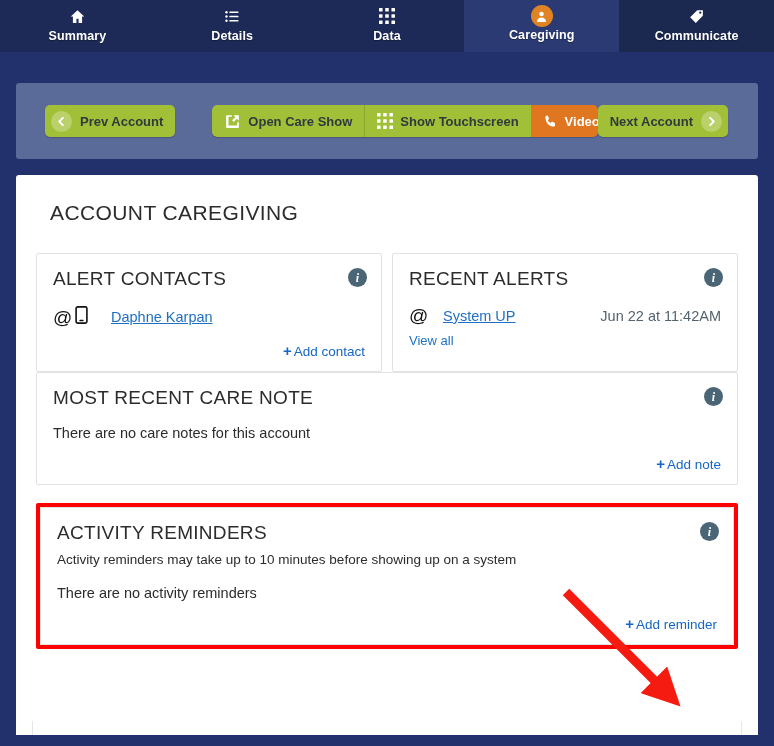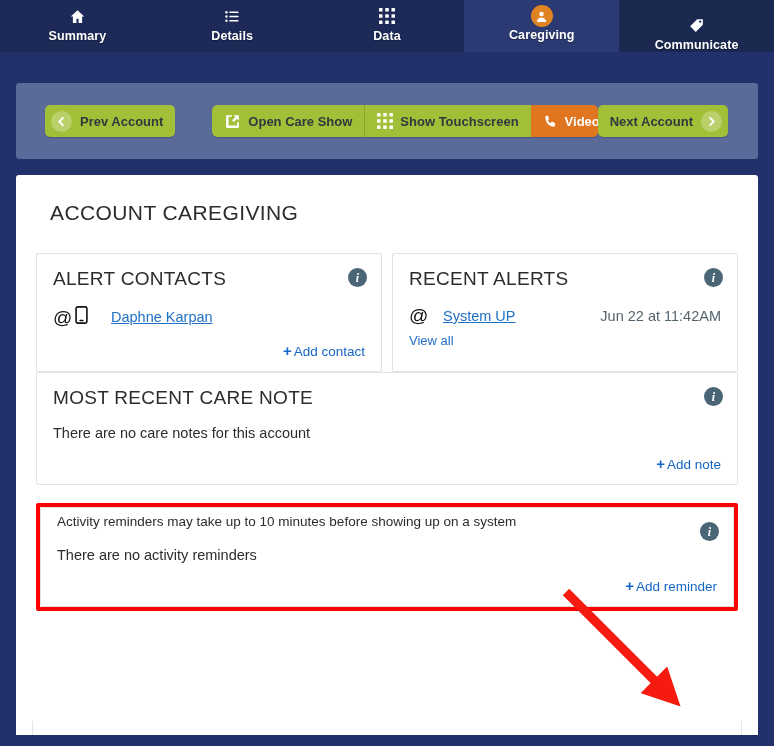--- a/index.html
+++ b/index.html
@@ -25,21 +25,21 @@
     display: flex;
     flex-direction: column;
     align-items: center;
     justify-content: flex-start;
     padding-top: 4px;
     background: #1d2a57;
     cursor: pointer;
     position: relative;
   }
   .nav-tab.active { background: #2b3a72; }
-  .nav-tab.semi   { background: #1b2850; justify-content: flex-end; }
+  .nav-tab.semi   { background: #1b2850; }
 
   .nav-icon {
     width: 24px;
     height: 24px;
     display: flex;
     align-items: center;
     justify-content: center;
     color: #ffffff;
     margin-bottom: 1px;
   }
@@ -449,20 +449,21 @@
     <div class="card-head">MOST RECENT CARE NOTE</div>
     <div class="card-body-text">There are no care notes for this account</div>
     <span class="action-link">
       <span class="plus">+</span><span>Add note</span>
     </span>
   </div>
 
   <div class="highlight-box">
     <div class="card">
       <div class="info-icon">i</div>
+      <div class="card-head">ACTIVITY REMINDERS</div>
       <div class="sub-note">Activity reminders may take up to 10 minutes before showing up on a system</div>
       <div class="card-body-text">There are no activity reminders</div>
       <span class="action-link">
         <span class="plus">+</span><span>Add reminder</span>
       </span>
     </div>
   </div>
 
   <div class="bottom-strip"></div>
 </div>

